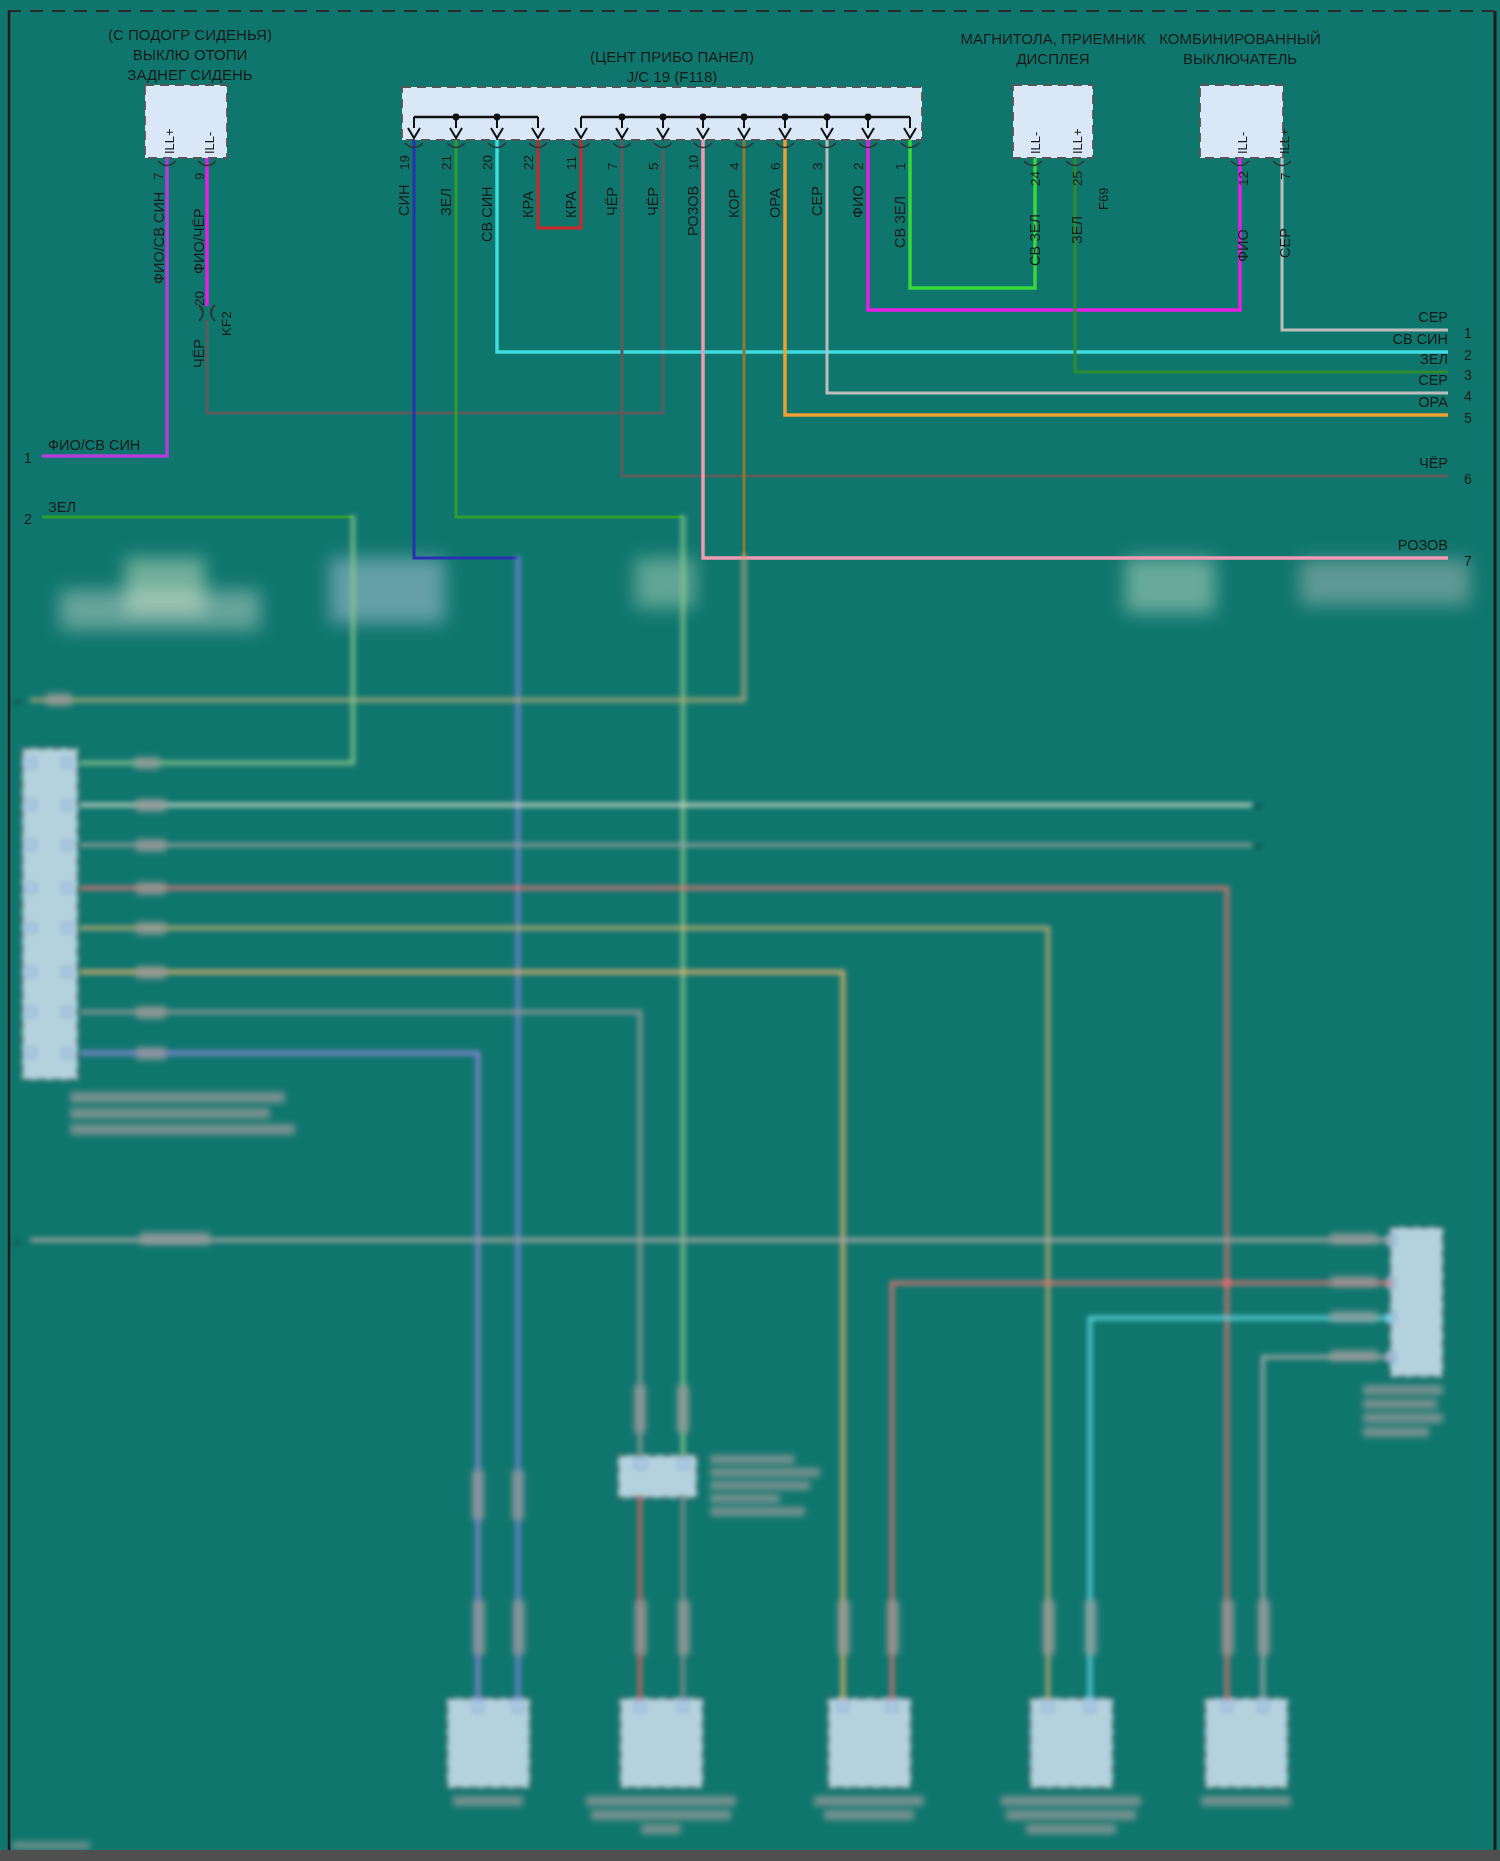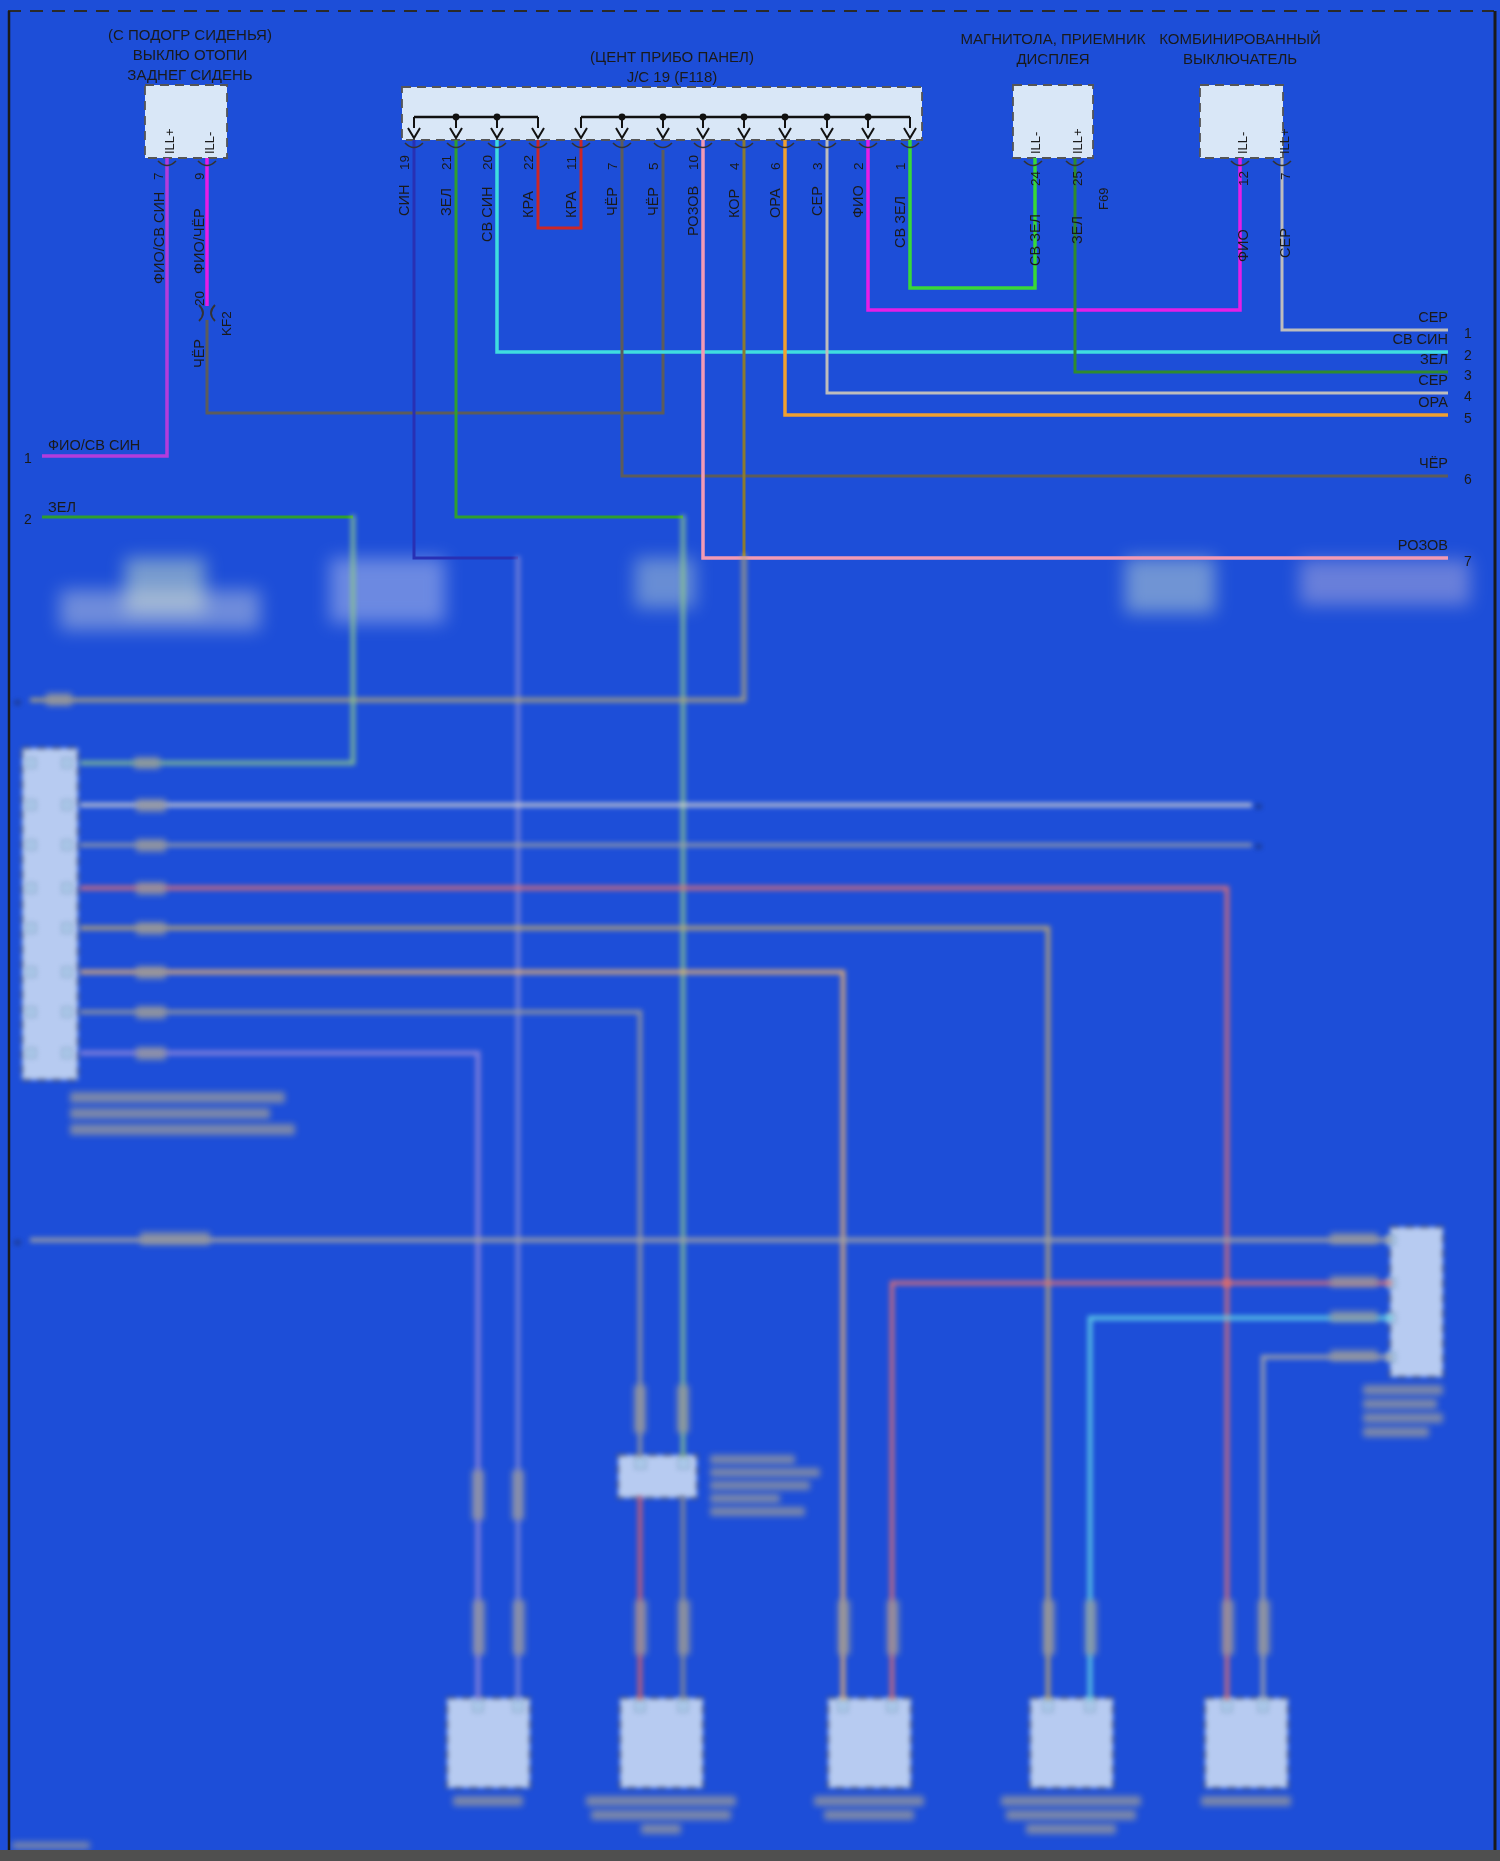--- a/index.html
+++ b/index.html
@@ -1,16 +1,16 @@
 <!DOCTYPE html>
 <html><head>
 <meta charset="utf-8">
 <style>
   html,body{margin:0;padding:0;background:#e8e8e8;}
-  .stage{position:relative;width:1500px;height:1861px;background:#1d4ed8;overflow:hidden;
+  .stage{position:relative;width:1500px;height:1861px;background:#0f766e;overflow:hidden;
          font-family:"Liberation Sans", sans-serif;}
   svg{position:absolute;left:0;top:0;}
   svg text{font-family:"Liberation Sans", sans-serif;fill:#1a1a1a;}
   .blur{filter:blur(2.6px);opacity:.82;}
   .blur2{filter:blur(3.2px);opacity:.75;}
   .ghost{filter:blur(9px);}
 </style>
 </head>
 <body>
 

